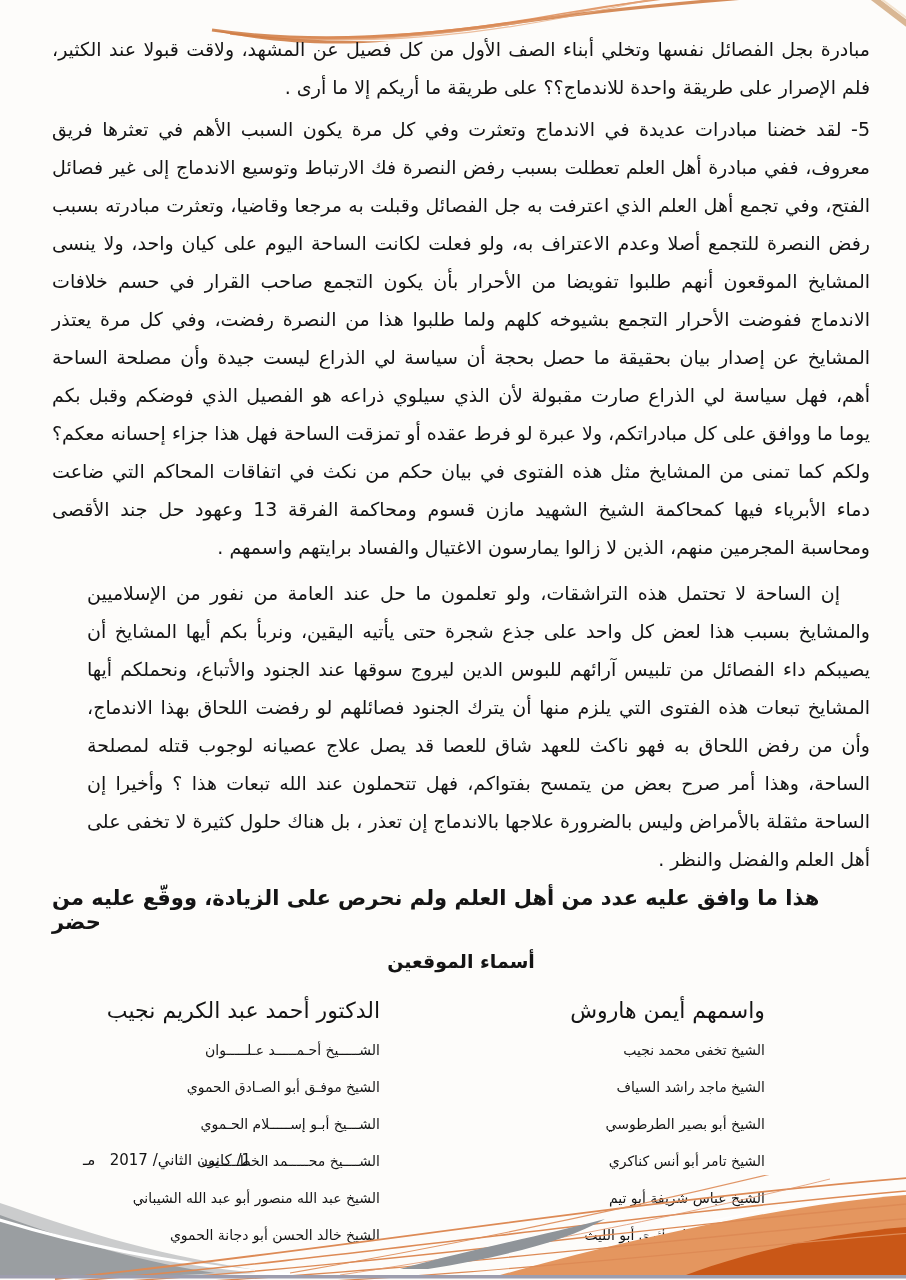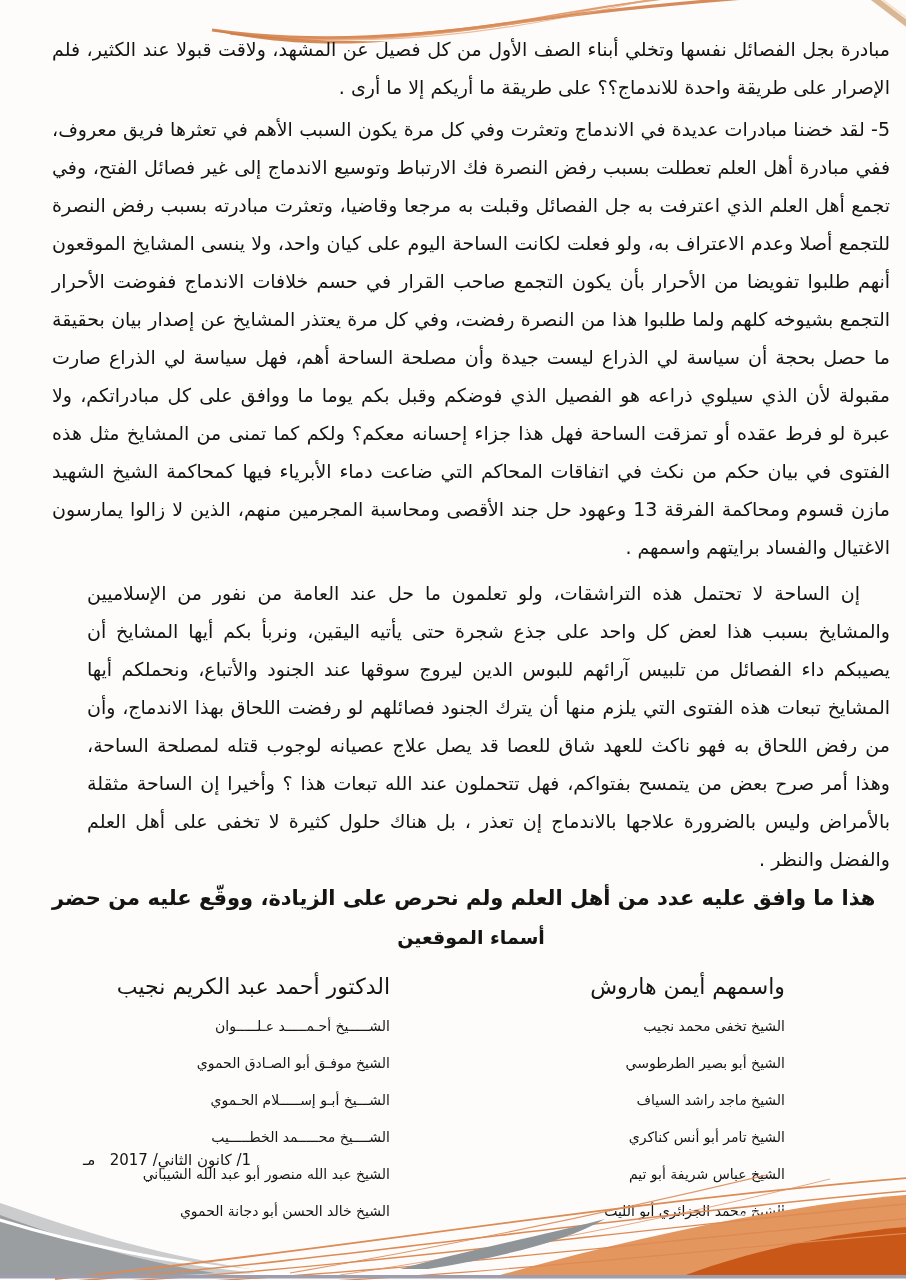--- a/index.html
+++ b/index.html
@@ -12,21 +12,21 @@
     font-family:"DejaVu Sans", sans-serif;
     color:#141414;
     direction:rtl;
   }
   .deco{position:absolute;pointer-events:none;}
   .deco-top{top:0;left:0;}
   .deco-corner{top:0;right:0;}
   .deco-bottom{bottom:0;left:0;}
   .content{
     position:relative;
-    padding:30px 16px 0 52px;
+    padding:30px 36px 0 52px;
   }
   .para{
     margin:0 0 4px 0;
     font-size:19px;
     line-height:2.0;
     text-align:justify;
     text-align-last:right;
   }
   .para.indent{ text-indent:30px; margin-top:8px;margin-left:35px;}
   .closing{
@@ -95,22 +95,22 @@
     <p class="para indent">إن الساحة لا تحتمل هذه التراشقات، ولو تعلمون ما حل عند العامة من نفور من الإسلاميين والمشايخ بسبب هذا لعض كل واحد على جذع شجرة حتى يأتيه اليقين، ونربأ بكم أيها المشايخ أن يصيبكم داء الفصائل من تلبيس آرائهم للبوس الدين ليروج سوقها عند الجنود والأتباع، ونحملكم أيها المشايخ تبعات هذه الفتوى التي يلزم منها أن يترك الجنود فصائلهم لو رفضت اللحاق بهذا الاندماج، وأن من رفض اللحاق به فهو ناكث للعهد شاق للعصا قد يصل علاج عصيانه لوجوب قتله لمصلحة الساحة، وهذا أمر صرح بعض من يتمسح بفتواكم، فهل تتحملون عند الله تبعات هذا ؟ وأخيرا إن الساحة مثقلة بالأمراض وليس بالضرورة علاجها بالاندماج إن تعذر ، بل هناك حلول كثيرة لا تخفى على أهل العلم والفضل والنظر .</p>
 
     <h2 class="closing">هذا ما وافق عليه عدد من أهل العلم ولم نحرص على الزيادة، ووقّع عليه من حضر</h2>
 
     <h3 class="sig-heading">أسماء الموقعين</h3>
 
     <div class="sig-columns">
       <ul class="sig-col right-col">
         <li>واسمهم أيمن هاروش</li>
         <li>الشيخ تخفى محمد نجيب</li>
+        <li>الشيخ ماجد راشد السياف</li>
         <li>الشيخ أبو بصير الطرطوسي</li>
-        <li>الشيخ ماجد راشد السياف</li>
         <li>الشيخ تامر أبو أنس كناكري</li>
         <li>الشيخ عباس شريفة أبو تيم</li>
         <li>الشيخ محمد الجزائري أبو الليث</li>
       </ul>
       <ul class="sig-col left-col">
         <li>الدكتور أحمد عبد الكريم نجيب</li>
         <li>الشـــــيخ أحـمـــــد عـلـــــوان</li>
         <li>الشيخ موفـق أبو الصـادق الحموي</li>
         <li>الشـــيخ أبـو إســـــلام الحـموي</li>
         <li>الشــــيخ محـــــمد الخطـــــيب</li>

